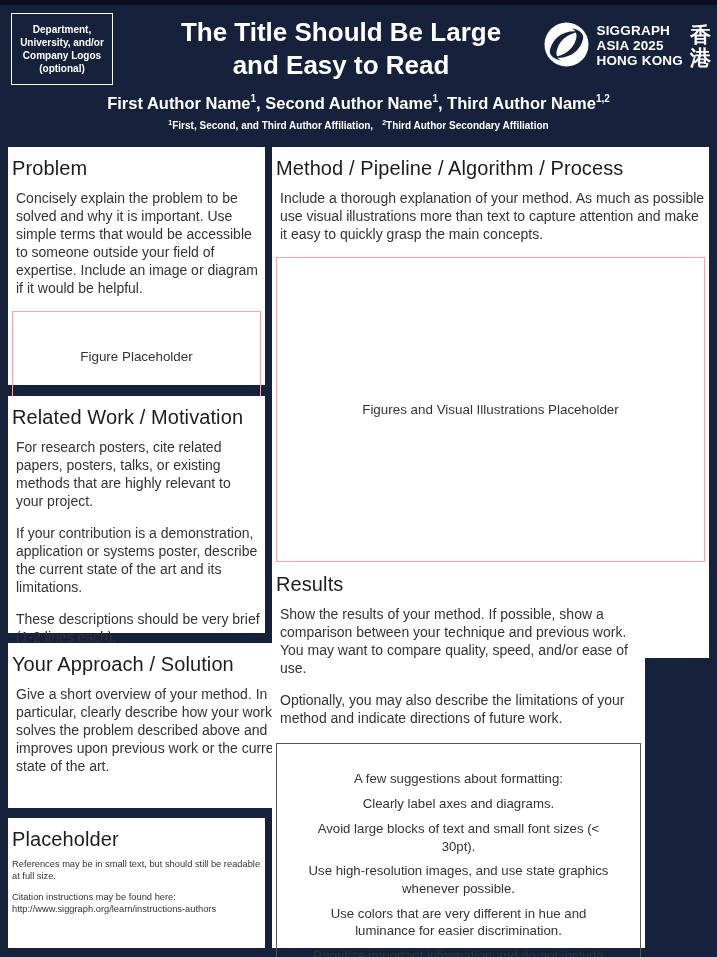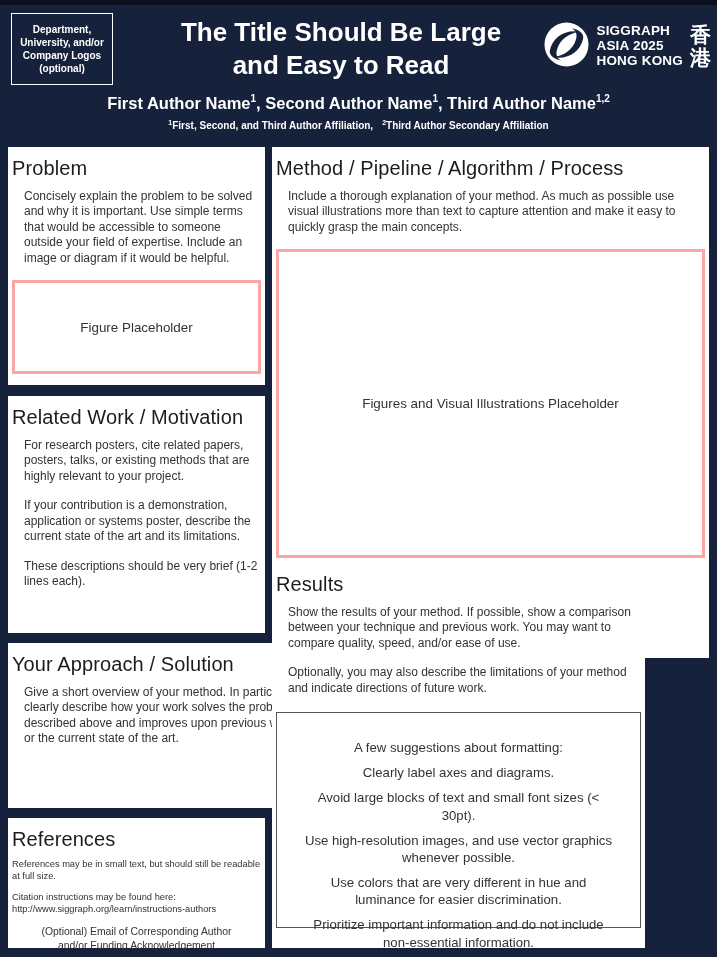--- a/index.html
+++ b/index.html
@@ -20,30 +20,30 @@
     font-weight:bold;font-size:16.5px;}
   .authors sup{font-size:10px;}
   .affiliations{position:absolute;left:0;right:0;top:119px;text-align:center;color:#fff;
     font-weight:bold;font-size:10px;}
   .affiliations sup{font-size:7px;}
   .affil-part2{margin-left:9px;}
 
   
   .panel{position:absolute;background:#ffffff;color:#333;box-sizing:border-box;padding:6px 4px;}
   .panel h2{margin:4px 0 9px 0;font-size:20px;font-weight:400;color:#1c1c1c;letter-spacing:0.1px;}
-  .panel p{margin:0 0 14px 12px;font-size:12px;line-height:1.29;color:#333;}
+  .panel p{margin:0 0 14px 4px;font-size:14px;line-height:1.29;color:#333;}
 
   .p-problem{left:8px;top:147px;width:257px;height:238px;}
   .p-related{left:8px;top:396px;width:257px;height:237px;}
   .p-approach{left:8px;top:643px;width:299px;height:165px;}
   .p-references{left:8px;top:818px;width:257px;height:130px;}
   .p-method{left:272px;top:147px;width:437px;height:511px;}
   .p-results{left:272px;top:563px;width:373px;height:385px;}
 
-  .figure-box{border:3px solid #fca5a5;display:flex;align-items:center;justify-content:center;
+  .figure-box{border:1px solid #fca5a5;display:flex;align-items:center;justify-content:center;
     font-size:13.4px;color:#333;text-align:left;}
   .fig-problem{height:88px;margin-top:9px;}
   .fig-method{height:303px;margin-top:6px;}
 
   .p-references h2{margin-bottom:7px;}
   .ref-small{font-size:9.3px !important;line-height:1.3 !important;margin:0 0 9px 0 !important;color:#333;}
   .ref-cite{margin-bottom:0 !important;}
   .ref-url{margin:0 0 10px 0 !important;}
   .ref-optional{font-size:10.4px !important;text-align:center;white-space:pre-line;
     line-height:1.35 !important;margin:3px 0 0 0 !important;}
@@ -108,42 +108,40 @@
     <p>If your contribution is a demonstration, application or systems poster, describe the current state of the art and its limitations.</p>
     <p>These descriptions should be very brief (1-2 lines each).</p>
   </div>
 
   <div class="panel p-approach">
     <h2>Your Approach / Solution</h2>
     <p>Give a short overview of your method. In particular, clearly describe how your work solves the problem described above and improves upon previous work or the current state of the art.</p>
   </div>
 
   <div class="panel p-references">
-    <h2>References</h2>
+    <h2>Placeholder</h2>
     <p class="ref-small">References may be in small text, but should still be readable at full size.</p>
     <p class="ref-small ref-cite">Citation instructions may be found here:</p>
     <p class="ref-small ref-url">http://www.siggraph.org/learn/instructions-authors</p>
-    <p class="ref-optional">(Optional) Email of Corresponding Author
-and/or Funding Acknowledgement</p>
   </div>
 
   <div class="panel p-method">
     <h2>Method / Pipeline / Algorithm / Process</h2>
     <p>Include a thorough explanation of your method. As much as possible use visual illustrations more than text to capture attention and make it easy to quickly grasp the main concepts.</p>
     <div class="figure-box fig-method">
       <span>Figures and Visual Illustrations Placeholder</span>
     </div>
   </div>
 
   <div class="panel p-results">
     <h2>Results</h2>
     <p>Show the results of your method. If possible, show a comparison between your technique and previous work. You may want to compare quality, speed, and/or ease of use.</p>
     <p>Optionally, you may also describe the limitations of your method and indicate directions of future work.</p>
     <div class="sugg-box">
       <div class="sugg-line sugg-first">A few suggestions about formatting:</div>
       <div class="sugg-line">Clearly label axes and diagrams.</div>
       <div class="sugg-line">Avoid large blocks of text and small font sizes (&lt; 30pt).</div>
-      <div class="sugg-line">Use high-resolution images, and use vector graphics whenever possible.</div>
+      <div class="sugg-line">Use high-resolution images, and use state graphics whenever possible.</div>
       <div class="sugg-line">Use colors that are very different in hue and luminance for easier discrimination.</div>
       <div class="sugg-line">Prioritize important information and do not include non-essential information.</div>
     </div>
   </div>
 </div>
 
 </body></html>

